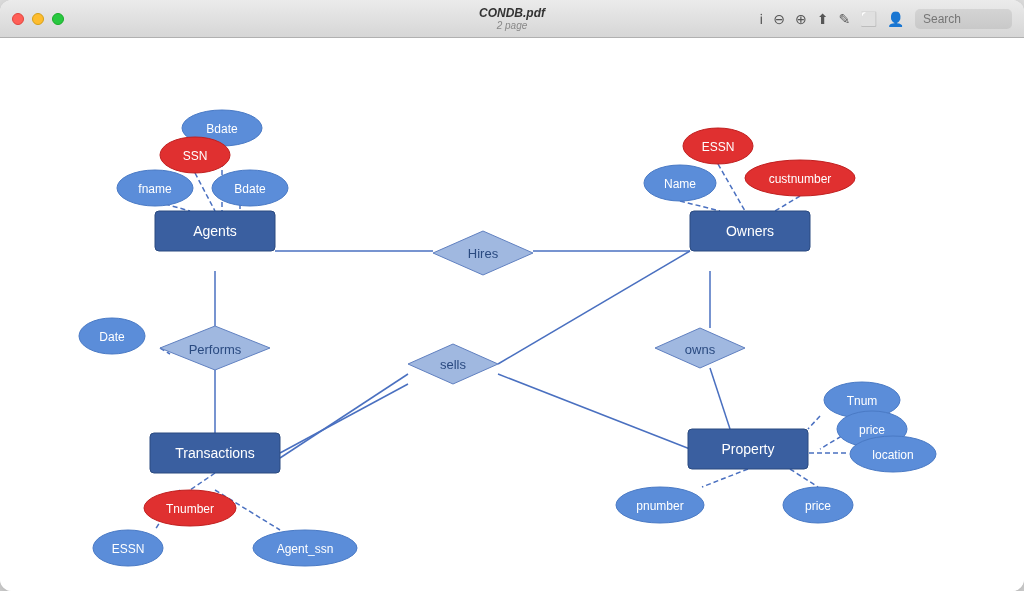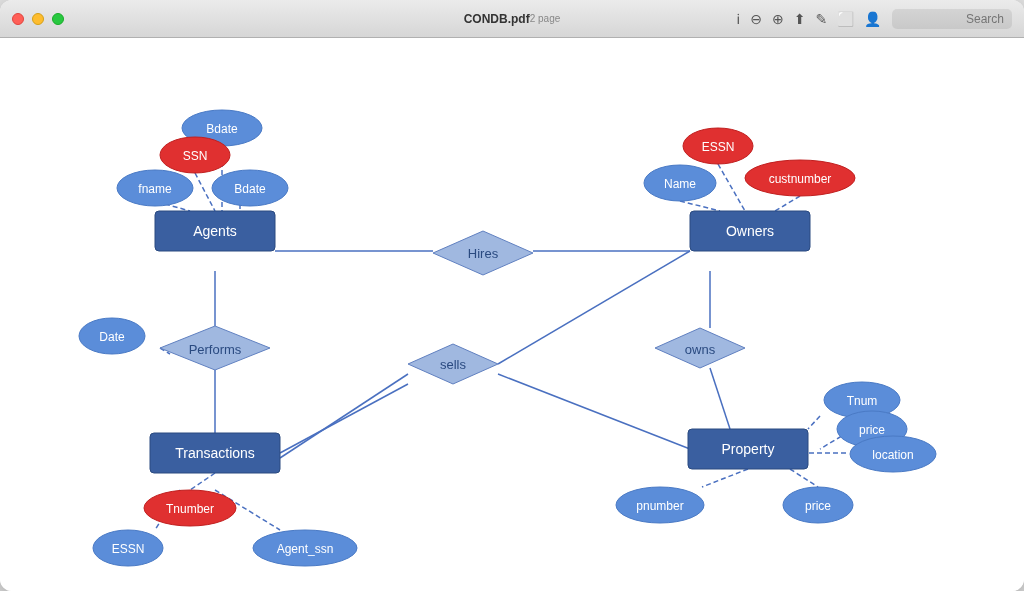--- a/index.html
+++ b/index.html
@@ -43,21 +43,23 @@
       cursor: pointer;
     }
     .tl-red { background: #ff5f57; border: 1px solid #e0443e; }
     .tl-yellow { background: #febc2e; border: 1px solid #d4a017; }
     .tl-green { background: #28c840; border: 1px solid #1aab29; }
     .titlebar-center {
       position: absolute;
       left: 50%;
       transform: translateX(-50%);
       display: flex;
-      align-items: center;
+      flex-direction: column;
+      align-items: center;
+      font-style: italic;
     }
     .titlebar-title {
       font-size: 12px;
       color: #333;
       font-weight: 600;
     }
     .titlebar-sub {
       font-size: 10px;
       color: #888;
     }
@@ -72,23 +74,22 @@
       color: #555;
       cursor: pointer;
     }
     .search-box {
       background: rgba(0,0,0,0.08);
       border: none;
       border-radius: 5px;
       padding: 2px 8px;
       font-size: 12px;
       color: #888;
-      width: 120px;
+      width: 97px;
       height: 20px;
-      text-align: right;
     }
     .content {
       flex: 1;
       background: white;
       position: relative;
       overflow: hidden;
     }
     svg.diagram {
       width: 100%;
       height: 100%;

